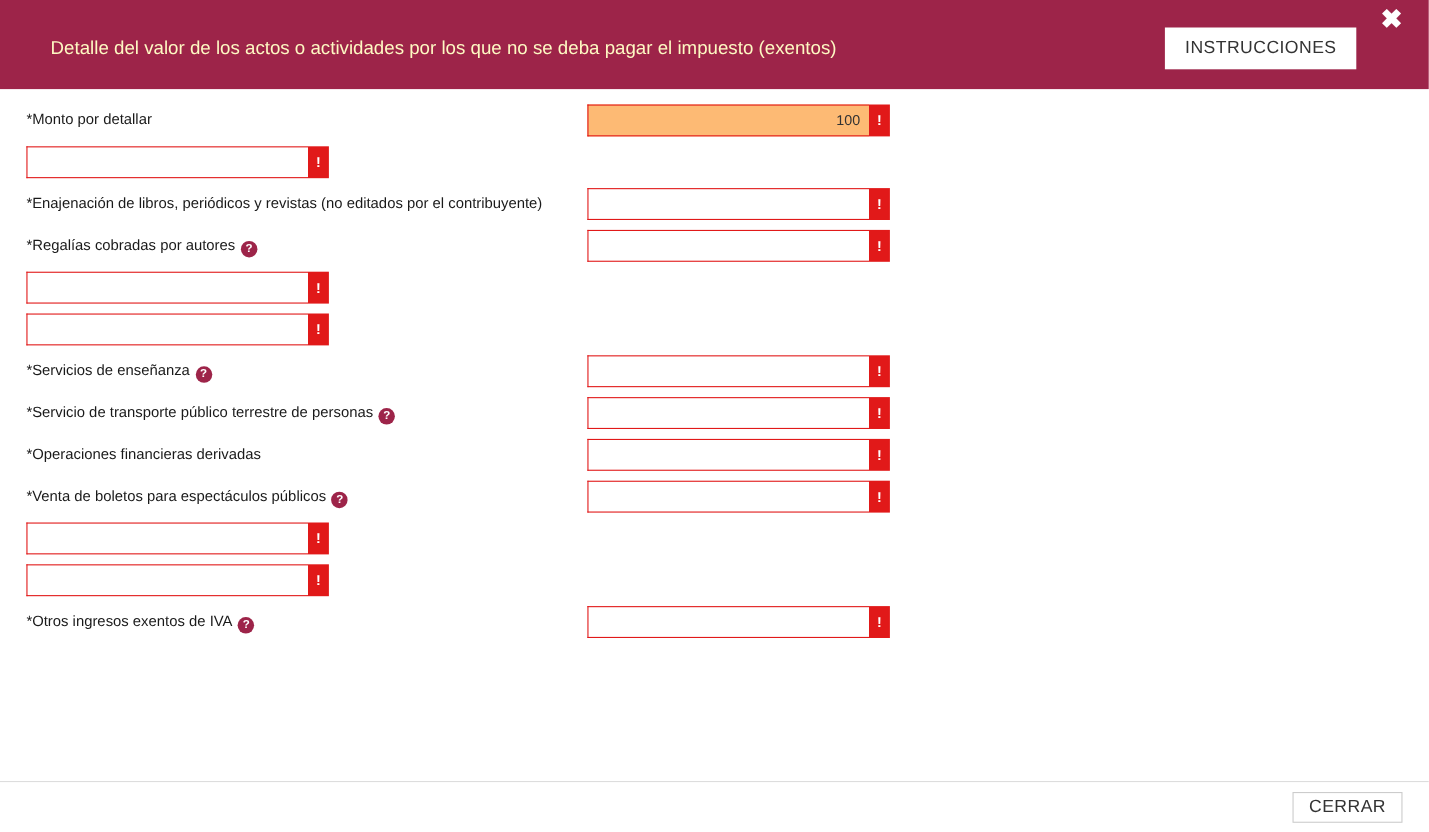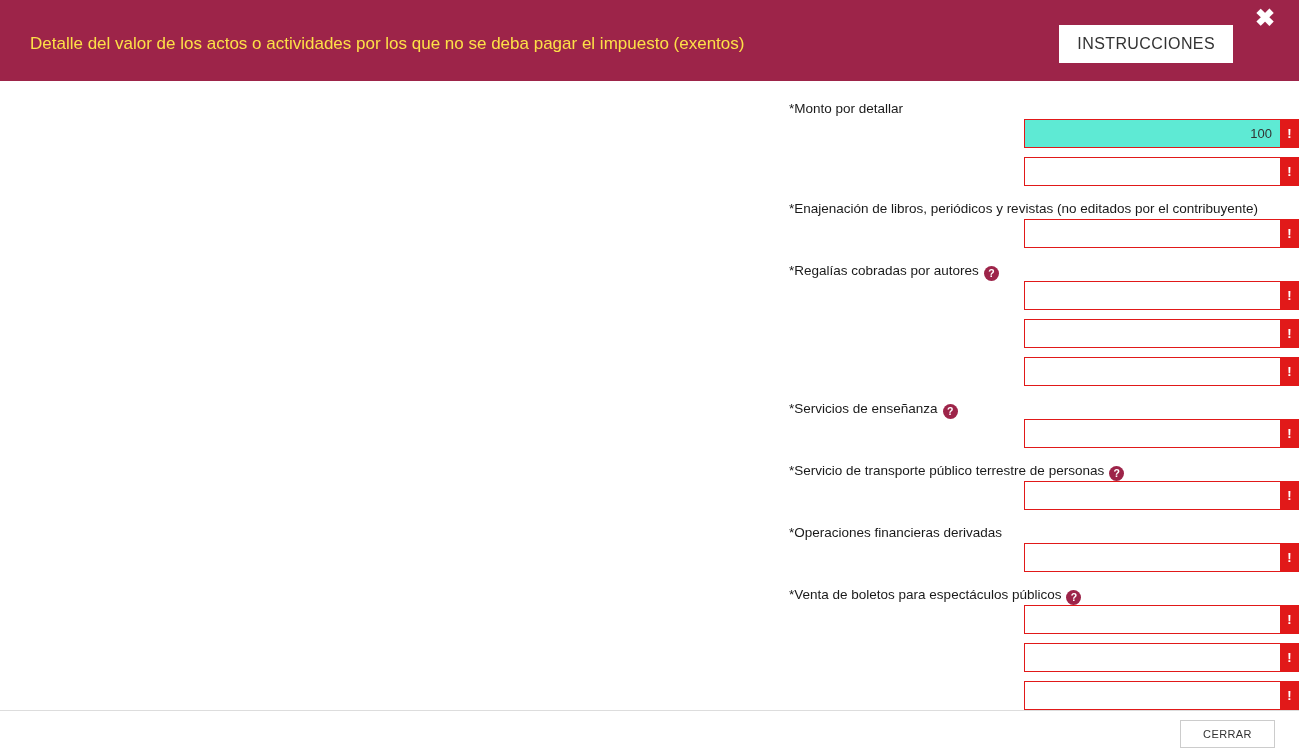--- a/index.html
+++ b/index.html
@@ -24,26 +24,27 @@
   .modal-header {
     position: relative;
     height: 81px;
     background: #9d2449;
     flex: 0 0 81px;
     display: flex;
     align-items: center;
     padding: 0 24px 0 30px;
   }
   .modal-title {
-    color: #fde047;
+    color: #fef9c3;
     font-size: 17px;
     line-height: 22px;
     font-weight: normal;
     flex: 1 1 auto;
     padding-top: 6px;
+    margin-left: 16px;
   }
   .instrucciones-btn {
     background: #ffffff;
     color: #333333;
     border: none;
     font-size: 16px;
     letter-spacing: .4px;
     height: 38px;
     min-width: 150px;
     padding: 0 18px;
@@ -65,24 +66,23 @@
   }
   
   .modal-body {
     flex: 1 1 auto;
     position: relative;
     padding: 14px 0 0 0;
     overflow: hidden;
   }
   .form-row {
     display: flex;
-    align-items: flex-end;
+    align-items: flex-start;
     padding: 0 0 0 24px;
     margin-bottom: 9px;
-    flex-direction: column;
   }
   .field-label {
     width: 510px;
     font-size: 13.5px;
     color: #1a1a1a;
     line-height: 21px;
     padding-top: 3px;
     padding-right: 14px;
   }
   .help-icon {
@@ -113,21 +113,21 @@
     border-right: none;
     background: #ffffff;
     text-align: right;
     padding: 0 8px;
     font-size: 13px;
     color: #333333;
     font-family: "Liberation Sans", sans-serif;
     outline: none;
   }
   .money-input.filled {
-    background: #5eead4;
+    background: #fdba74;
   }
   .error-flag {
     width: 19px;
     height: 29px;
     background: #e11919;
     color: #ffffff;
     font-size: 13px;
     font-weight: bold;
     line-height: 29px;
     text-align: center;
@@ -141,21 +141,21 @@
     display: flex;
     align-items: center;
     justify-content: flex-end;
     padding-right: 24px;
     background: #ffffff;
   }
   .cerrar-btn {
     background: #ffffff;
     border: 1px solid #cccccc;
     color: #333333;
-    font-size: 11px;
+    font-size: 16px;
     letter-spacing: .4px;
     height: 28px;
     min-width: 95px;
     padding: 0 14px;
     cursor: pointer;
     font-family: "Liberation Sans", sans-serif;
   }
 </style>
 </head>
 <body>

